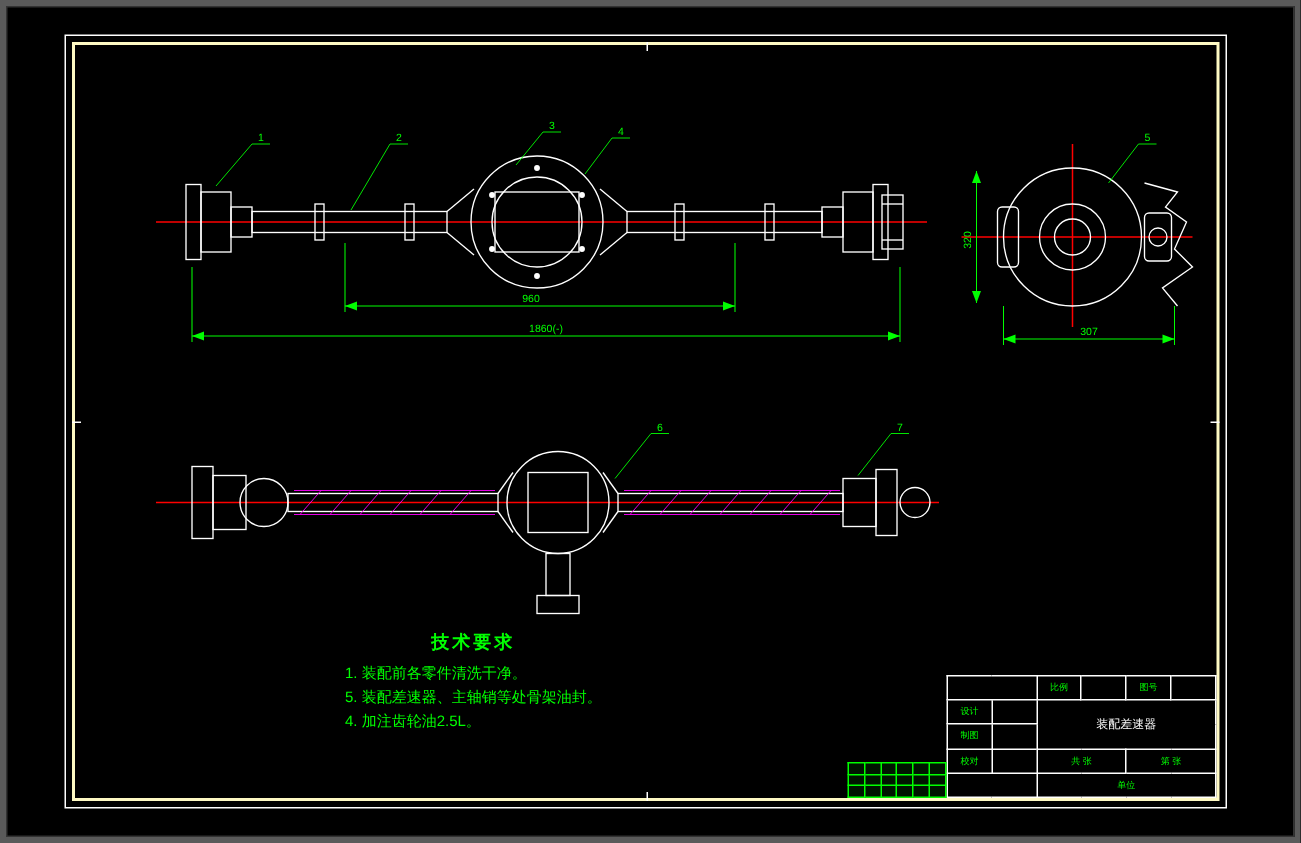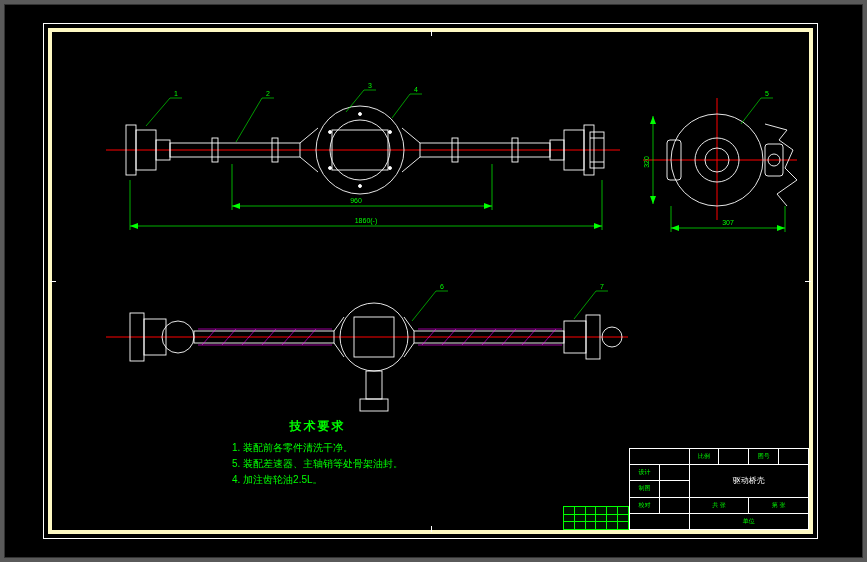--- a/index.html
+++ b/index.html
@@ -18,21 +18,21 @@
     border: 1px solid #333;
   }
   .frame-outer {
     position: absolute;
     top: 18px; left: 38px; right: 44px; bottom: 18px;
     border: 1px solid #fff;
   }
   .frame-inner {
     position: absolute;
     top: 4px; left: 4px; right: 4px; bottom: 4px;
-    border: 4px solid #fef9c3;
+    border: 2px solid #fef9c3;
   }
   .tick { position: absolute; background: #fff; }
   .drawing-area {
     position: absolute;
     inset: 0;
   }
   svg.axle {
     position: absolute;
     overflow: visible;
   }
@@ -295,21 +295,21 @@
                 <tr style="height:12px">
               <td colspan="2"></td>
               <td>比例</td>
               <td></td>
               <td>图号</td>
               <td></td>
             </tr>
             <tr style="height:12px">
               <td>设计</td>
               <td></td>
-              <td colspan="4" rowspan="2" class="w" style="font-size:8px">驱动桥壳</td>
+              <td colspan="4" rowspan="2" class="w" style="font-size:8px">装配差速器</td>
             </tr>
             <tr style="height:12px">
               <td>制图</td>
               <td></td>
             </tr>
             <tr style="height:12px">
               <td>校对</td>
               <td></td>
               <td colspan="2">共 张</td>
               <td colspan="2">第 张</td>

